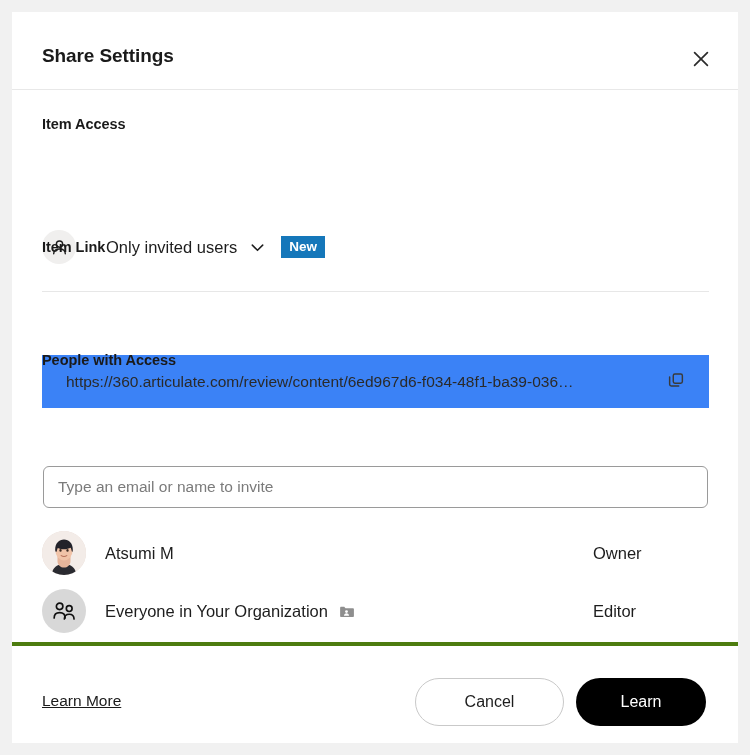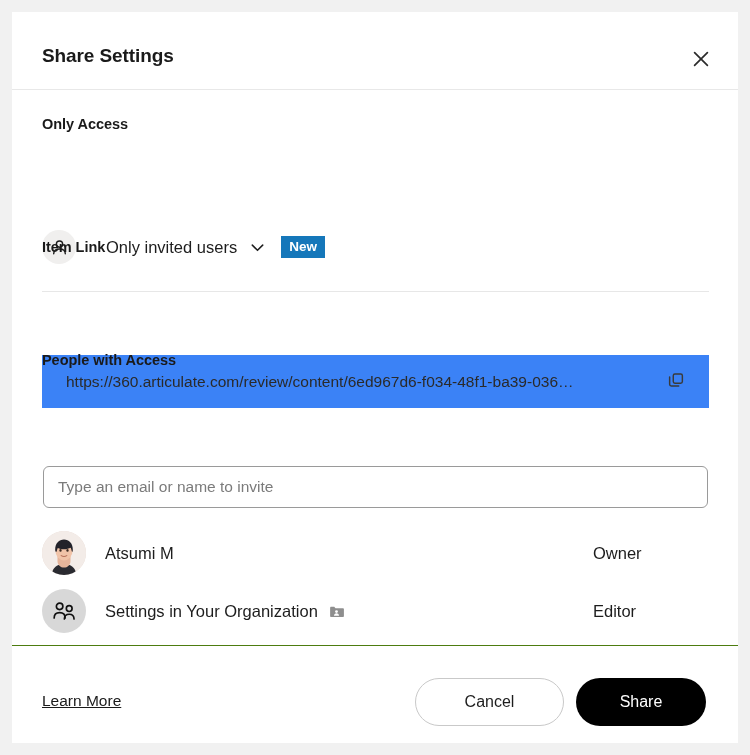--- a/index.html
+++ b/index.html
@@ -236,21 +236,21 @@
     position: absolute;
     left: 551px;
     font-size: 16.5px;
     color: #1d1d1d;
   }
 
   
   .dialog-footer {
     flex: none;
     height: 97px;
-    border-top: 1px solid #4d7c0f;
+    border-top: 4px solid #4d7c0f;
     position: relative;
   }
   .learn-more {
     position: absolute;
     left: 30px;
     top: 46px;
     font-size: 15.5px;
     color: #1a1a1a;
     text-decoration: underline;
     cursor: pointer;
@@ -295,21 +295,21 @@
       <span>
         <svg width="18" height="18" viewBox="0 0 18 18" aria-hidden="true">
           <path d="M2.6 2.6 L15.4 15.4 M15.4 2.6 L2.6 15.4" stroke="#2b2b2b" stroke-width="1.7" stroke-linecap="round"></path>
         </svg>
       </span>
     </button>
   </div>
 
   <div class="dialog-body">
 
-    <div class="section-label item-access-label">Only Access</div>
+    <div class="section-label item-access-label">Item Access</div>
 
     <div class="access-row">
       <span class="access-avatar">
         <svg width="19" height="19" viewBox="0 0 20 20" aria-hidden="true">
           <circle cx="10" cy="6.4" r="3.3" fill="none" stroke="#1d1d1d" stroke-width="1.5"></circle>
           <path d="M3.9 16.6c0-3.3 2.7-5.1 6.1-5.1s6.1 1.8 6.1 5.1" fill="none" stroke="#1d1d1d" stroke-width="1.5" stroke-linecap="round"></path>
         </svg>
       </span>
       <span class="access-text">Only invited users</span>
       <span class="access-caret">
@@ -364,21 +364,21 @@
       <div class="person-row">
         <span class="person-avatar avatar-group">
           <svg width="26" height="22" viewBox="0 0 28 22" aria-hidden="true">
             <circle cx="9.3" cy="6" r="3.5" fill="none" stroke="#111" stroke-width="1.8"></circle>
             <path d="M3.4 18.5c0-3.6 2.5-5.7 5.9-5.7s5.9 2.1 5.9 5.7" fill="none" stroke="#111" stroke-width="1.8" stroke-linecap="round"></path>
             <circle cx="19.6" cy="8.4" r="3.1" fill="none" stroke="#111" stroke-width="1.8"></circle>
             <path d="M14.4 19.6c0-3.2 2.2-5.1 5.2-5.1s5.2 1.9 5.2 5.1" fill="none" stroke="#111" stroke-width="1.8" stroke-linecap="round"></path>
           </svg>
         </span>
         <span class="person-name">
-          <span>Settings in Your Organization</span>
+          <span>Everyone in Your Organization</span>
           <span class="name-badge-icon">
             <svg width="15" height="15" viewBox="0 0 16 16" aria-hidden="true">
               <path d="M1.2 4.1c0-.6.5-1.1 1.1-1.1h3.3l1.3 1.5h7.9c.6 0 1.1.5 1.1 1.1v7.2c0 .6-.5 1.1-1.1 1.1H2.3c-.6 0-1.1-.5-1.1-1.1z" fill="#8e8e8e"></path>
               <circle cx="8" cy="8.1" r="1.5" fill="#ffffff"></circle>
               <path d="M5.3 12.6c0-1.7 1.2-2.7 2.7-2.7s2.7 1 2.7 2.7z" fill="#ffffff"></path>
             </svg>
           </span>
         </span>
         <span class="person-role">Editor</span>
       </div>
@@ -388,16 +388,16 @@
         
         
       </div>
 
     </div>
   </div>
 
   <div class="dialog-footer">
     <a class="learn-more">Learn More</a>
     <button class="btn btn-cancel">Cancel</button>
-    <button class="btn btn-save">Share</button>
+    <button class="btn btn-save">Learn</button>
   </div>
 
 </div>
 
 </body></html>

